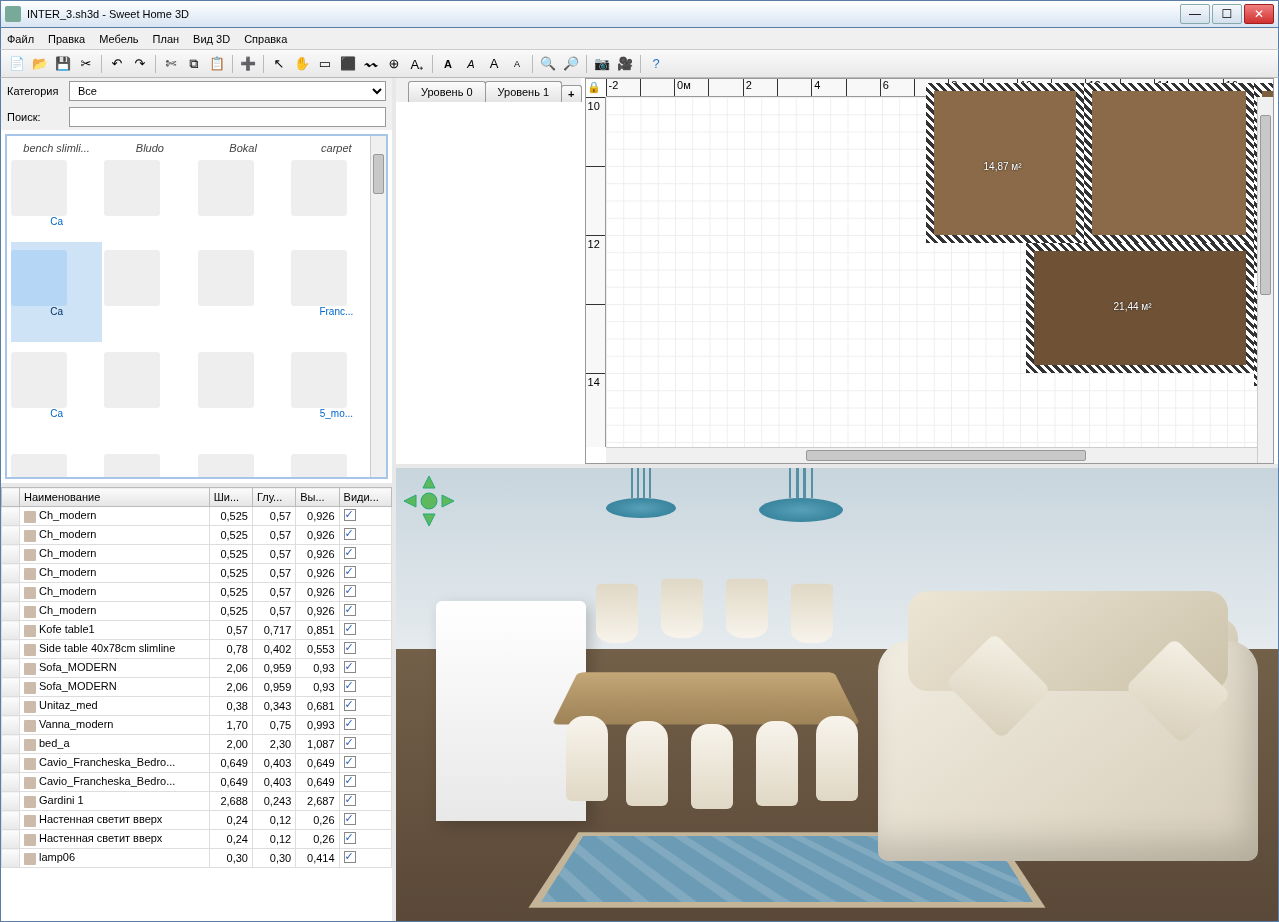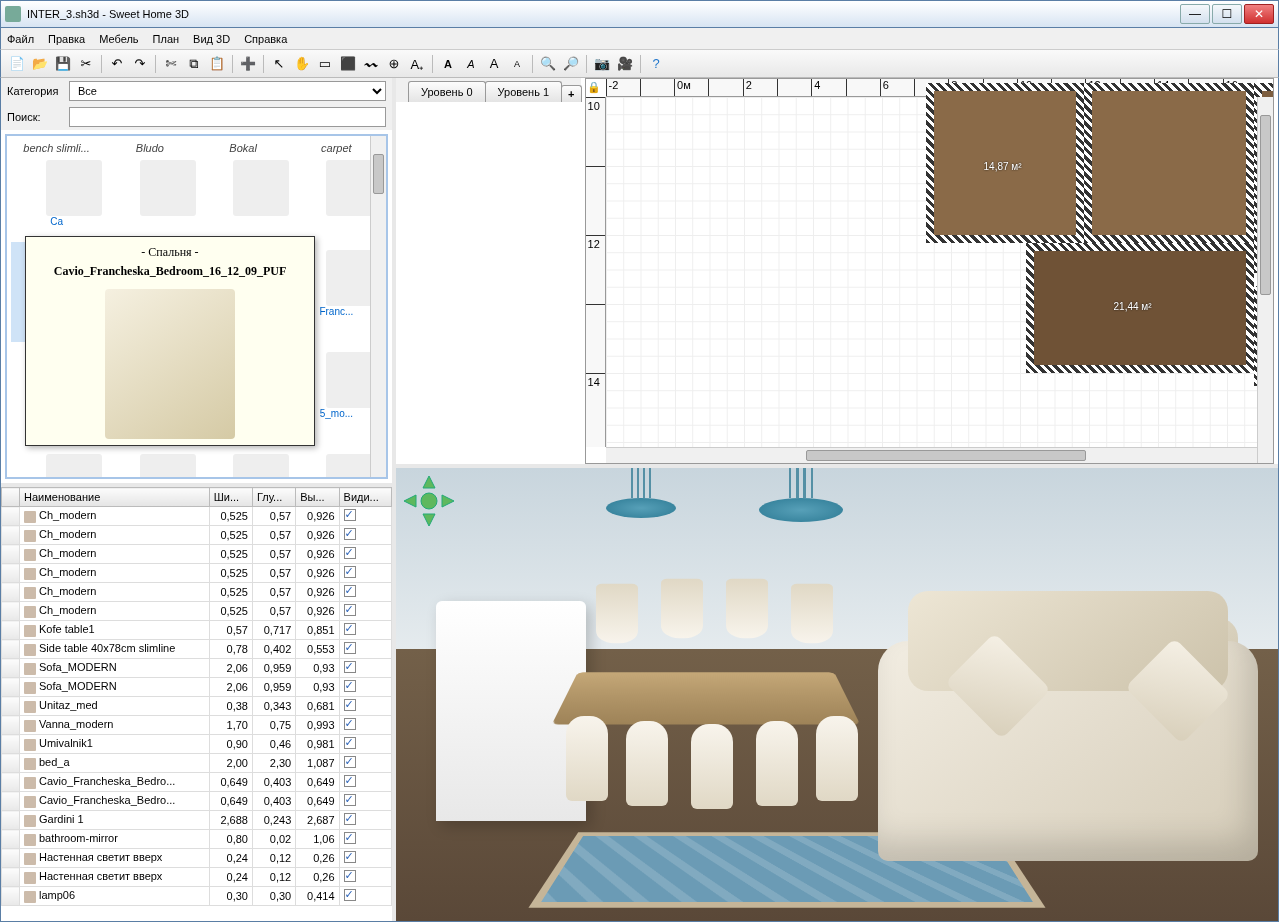--- a/index.html
+++ b/index.html
@@ -28,21 +28,21 @@
 .rightcol { flex:1; display:flex; flex-direction:column; }
 
 
 .catrow { display:flex; align-items:center; padding:3px 6px; gap:4px; background:#f0f0f0; }
 .catrow label { width:58px; }
 .catrow select, .catrow input { flex:1; border:1px solid #999; height:20px; padding:0 4px; background:#fff; }
 
 
 .catgrid { flex:0 0 345px; border:2px solid #a7c5e8; margin:4px; background:#fff; position:relative; overflow:hidden; }
 .catgrid-inner { display:grid; grid-template-columns: repeat(4, 1fr); gap:2px; padding:4px; }
-.catitem { text-align:center; height:100px; display:flex; flex-direction:column; align-items:flex-end; justify-content:flex-start; overflow:hidden; }
+.catitem { text-align:center; height:100px; display:flex; flex-direction:column; align-items:flex-start; justify-content:flex-start; overflow:hidden; }
 .catitem .lbl { font-style: italic; color:#444; font-size:11px; white-space:nowrap; overflow:hidden; text-overflow:ellipsis; width:100%; padding:2px; }
 .catitem .thumb { width:56px; height:56px; background:#eee; margin-top:4px; border-radius:3px; }
 .catitem .cap { font-size:10px; color:#06c; white-space:nowrap; overflow:hidden; text-overflow:ellipsis; width:100%; }
 .catitem.sel { background:#cfe3f7; }
 .catitem.sel .thumb { background:#b5d6f5; }
 .catitem.sel .cap { color:#036; }
 
 
 .tooltip { position:absolute; left:18px; top:100px; width:290px; height:210px; background:#fffff0; border:1px solid #333; padding:8px; text-align:center; box-shadow:2px 2px 6px rgba(0,0,0,.3); z-index:10; }
 .tooltip .tline1 { font-family: Georgia, serif; font-size:12px; }
@@ -266,25 +266,20 @@
             <div class="cap"></div>
           </div>
           <div class="catitem">
             <div class="lbl"></div>
             <div class="thumb"></div>
           </div>
         </div>
       <div class="vsbar">
           <div class="vthumb"></div>
         </div>
-      <div class="tooltip">
-        <div class="tline1">- Спальня -</div>
-        <div class="tline2">Cavio_Francheska_Bedroom_16_12_09_PUF</div>
-        <div class="timg"></div>
-      </div>
     </div>
 
     <div class="ftable-wrap">
       <table class="ftable">
         <thead>
             <tr id="fthead">
               <th></th>
               <th>Наименование</th>
               <th>Ши...</th>
               <th>Глу...</th>
@@ -384,28 +379,20 @@
             <tr>
               <td></td>
               <td class="name"><span class="iconcell"></span>Vanna_modern</td>
               <td class="num">1,70</td>
               <td class="num">0,75</td>
               <td class="num">0,993</td>
               <td><span class="chk"></span></td>
             </tr>
             <tr>
               <td></td>
-              <td class="name"><span class="iconcell"></span>Umivalnik1</td>
-              <td class="num">0,90</td>
-              <td class="num">0,46</td>
-              <td class="num">0,981</td>
-              <td><span class="chk"></span></td>
-            </tr>
-            <tr>
-              <td></td>
               <td class="name"><span class="iconcell"></span>bed_a</td>
               <td class="num">2,00</td>
               <td class="num">2,30</td>
               <td class="num">1,087</td>
               <td><span class="chk"></span></td>
             </tr>
             <tr>
               <td></td>
               <td class="name"><span class="iconcell"></span>Cavio_Francheska_Bedro...</td>
               <td class="num">0,649</td>
@@ -420,28 +407,20 @@
               <td class="num">0,403</td>
               <td class="num">0,649</td>
               <td><span class="chk"></span></td>
             </tr>
             <tr>
               <td></td>
               <td class="name"><span class="iconcell"></span>Gardini 1</td>
               <td class="num">2,688</td>
               <td class="num">0,243</td>
               <td class="num">2,687</td>
-              <td><span class="chk"></span></td>
-            </tr>
-            <tr>
-              <td></td>
-              <td class="name"><span class="iconcell"></span>bathroom-mirror</td>
-              <td class="num">0,80</td>
-              <td class="num">0,02</td>
-              <td class="num">1,06</td>
               <td><span class="chk"></span></td>
             </tr>
             <tr>
               <td></td>
               <td class="name"><span class="iconcell"></span>Настенная светит вверх</td>
               <td class="num">0,24</td>
               <td class="num">0,12</td>
               <td class="num">0,26</td>
               <td><span class="chk"></span></td>
             </tr>

